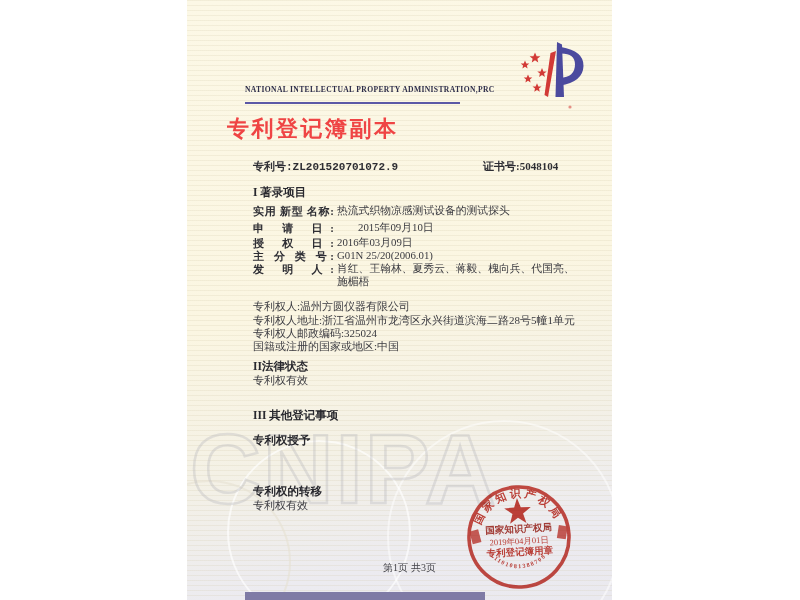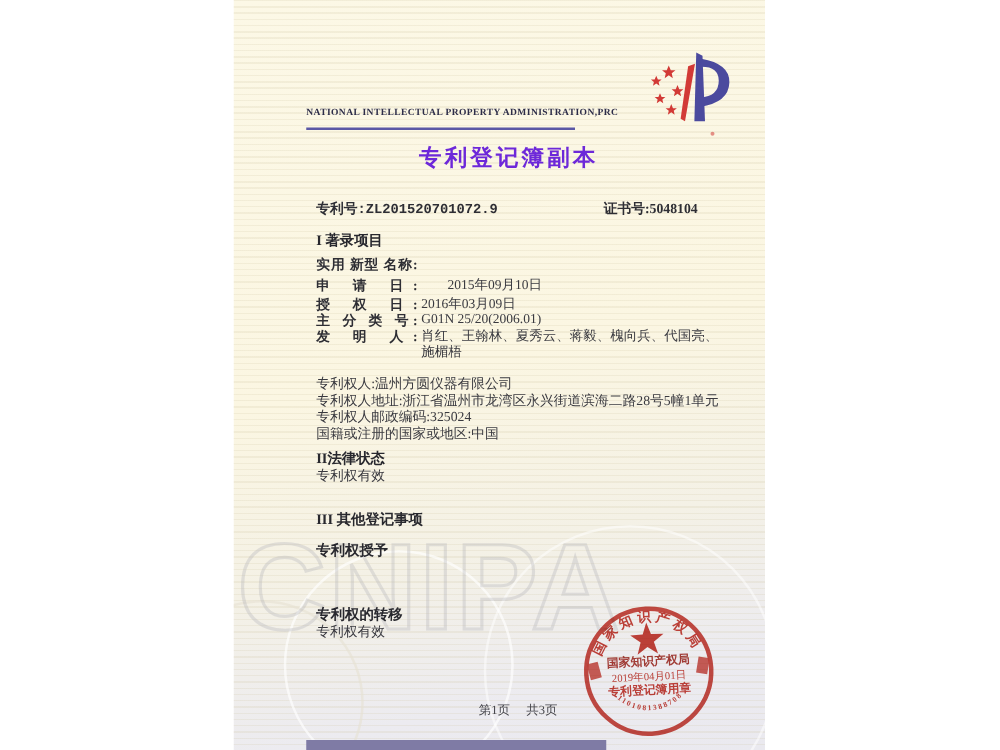--- a/index.html
+++ b/index.html
@@ -10,37 +10,37 @@
     background:
       repeating-linear-gradient(to bottom, rgba(205,195,160,0.20) 0 1px, rgba(0,0,0,0) 1px 5px),
       linear-gradient(168deg,#fcf8e6 0%,#fbf6e2 48%,#f4f1e6 70%,#ecebf0 88%,#eae9ef 100%);
   }
   .g-circle{position:absolute;border-radius:50%;border:2px solid rgba(255,255,255,0.65);}
   .abs{position:absolute;white-space:nowrap;}
   .agency-cn{left:245px;top:50px;font-size:14.5px;font-weight:bold;letter-spacing:10px;color:#2d2d49;}
   .agency-en{left:245px;top:85px;font-size:7.6px;font-weight:bold;letter-spacing:0.35px;color:#2d2d49;}
   .hr-purple{left:245px;top:102px;width:215px;height:2px;background:#5b58a6;position:absolute;}
   .logo{left:498px;top:32px;position:absolute;}
-  .doc-title{left:227px;top:114px;width:360px;text-align:center;font-size:18px;font-weight:bold;
-             letter-spacing:2.5px;color:#6d28d9;position:absolute;white-space:nowrap;}
+  .doc-title{left:227px;top:114px;width:360px;text-align:left;font-size:22px;font-weight:bold;
+             letter-spacing:2.5px;color:#ef4444;position:absolute;white-space:nowrap;}
   .idrow{font-size:11px;font-weight:bold;color:#2e2e34;}
   .patent-no{left:253px;top:159px;font-family:Liberation Mono, monospace;}
   .cert-no{left:483px;top:159px;}
   .sec-head{font-size:11.5px;font-weight:bold;color:#28282e;}
   .body-t{font-size:11px;color:#3a3a40;}
   .bib-row{position:absolute;left:253px;display:flex;font-size:11px;color:#3a3a40;}
   .bib-label{display:inline-block;width:81px;font-weight:bold;color:#2e2e34;
              text-align:justify;text-align-last:justify;margin-right:3px;}
   .bib-value{display:inline-block;font-size:10.8px;}
   .watermark{left:190px;top:420px;width:425px;text-align:left;font-size:98px;line-height:1;
     font-family:"Liberation Sans","DejaVu Sans",sans-serif;font-weight:bold;letter-spacing:2px;
     color:rgba(0,0,0,0);-webkit-text-stroke:2.5px rgba(178,178,184,0.34);position:absolute;}
   .stamp{left:464px;top:482px;position:absolute;opacity:0.93;transform:rotate(-3deg);
          mix-blend-mode:multiply;}
-  .footer-pages{left:383px;top:561px;position:absolute;display:flex;gap:13px;
+  .footer-pages{left:383px;top:561px;position:absolute;display:flex;gap:3px;
                 font-size:10px;color:#44444a;}
   .bottom-bar{left:245px;top:592px;width:240px;height:8px;background:#7f7ba5;position:absolute;}
 </style>
 </head>
 <body>
 
 <div id="root">
 
   <div class="page">
     <div class="g-circle" style="left:40px;top:440px;width:180px;height:180px;"></div>
@@ -71,20 +71,21 @@
 
   <div class="doc-title">专利登记簿副本</div>
 
   <div class="abs idrow patent-no">专利号:ZL201520701072.9</div>
   <div class="abs idrow cert-no">证书号:5048104</div>
 
   <div class="abs sec-head" style="left:253px;top:185px;">I 著录项目</div>
 
   <div class="bib-row" style="top:204px;">
     <span class="bib-label">实用 新型 名称:</span>
+    <span class="bib-value">热流式织物凉感测试设备的测试探头</span>
   </div>
   <div class="bib-row" style="top:221px;gap:21px;">
     <span class="bib-label">申 请 日:</span>
     <span class="bib-value">2015年09月10日</span>
   </div>
   <div class="bib-row" style="top:236px;">
     <span class="bib-label">授 权 日:</span>
     <span class="bib-value">2016年03月09日</span>
   </div>
   <div class="bib-row" style="top:249px;">

